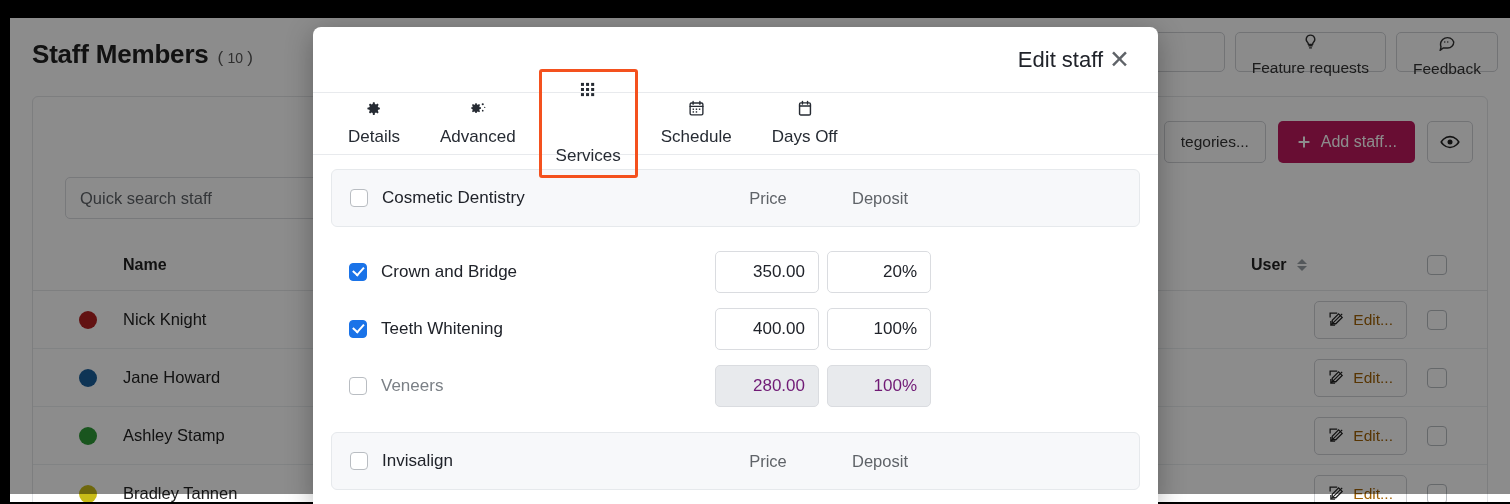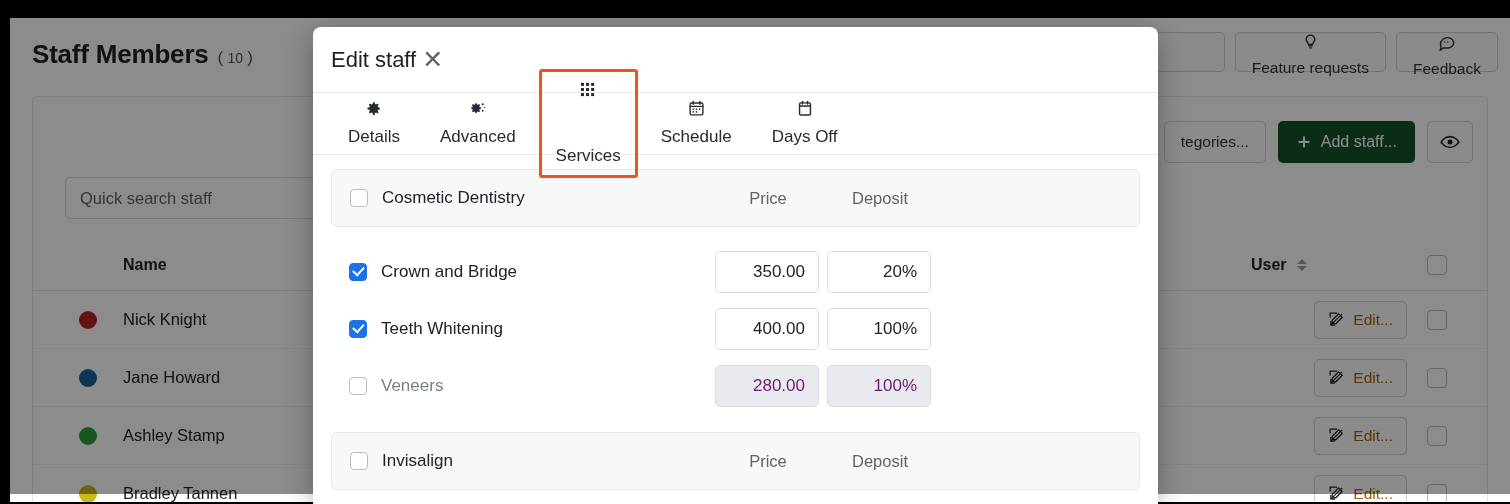--- a/index.html
+++ b/index.html
@@ -78,21 +78,21 @@
     position: absolute; right: 14px; top: 24px;
     display: flex; gap: 12px; align-items: center;
   }
   .tb-btn {
     height: 42px; padding: 0 16px; border: 1px solid #d0d2d6;
     border-radius: 5px; background: #fdfdfd; color: #333; font-size: 15.5px;
     display: flex; align-items: center; justify-content: center;
   }
   .tb-btn-green {
     height: 42px; padding: 0 18px; border: none; border-radius: 5px;
-    background: #14532d; color: #fff; font-size: 16px;
+    background: #be185d; color: #fff; font-size: 16px;
     display: flex; align-items: center; gap: 9px; font-weight: 500;
   }
   .tb-btn-icon {
     width: 46px; height: 42px; border: 1px solid #d0d2d6; border-radius: 5px;
     background: #fdfdfd; display: flex; align-items: center; justify-content: center;
   }
 
   .search-box {
     position: absolute; left: 32px; top: 80px;
     width: 520px; height: 42px;
@@ -147,21 +147,21 @@
     left: 313px; top: 27px;
     width: 845px; height: 477px;
     background: #fff;
     border-radius: 8px 8px 0 0;
     box-shadow: 0 6px 28px rgba(0,0,0,0.30);
     z-index: 20;
     overflow: hidden;
   }
   .modal-head {
     height: 66px; border-bottom: 1px solid #e8eaed;
-    display: flex; align-items: center; justify-content: flex-start;
+    display: flex; align-items: center; justify-content: flex-end;
     padding: 0 22px 0 18px;
   }
   .modal-title { font-size: 22px; font-weight: 500; color: #20232a; }
   .modal-close {
     font-size: 25px; color: #5f6368; line-height: 1;
     padding: 2px 6px; cursor: pointer; font-weight: 300;
   }
 
   .tabs {
     display: flex; align-items: center;

